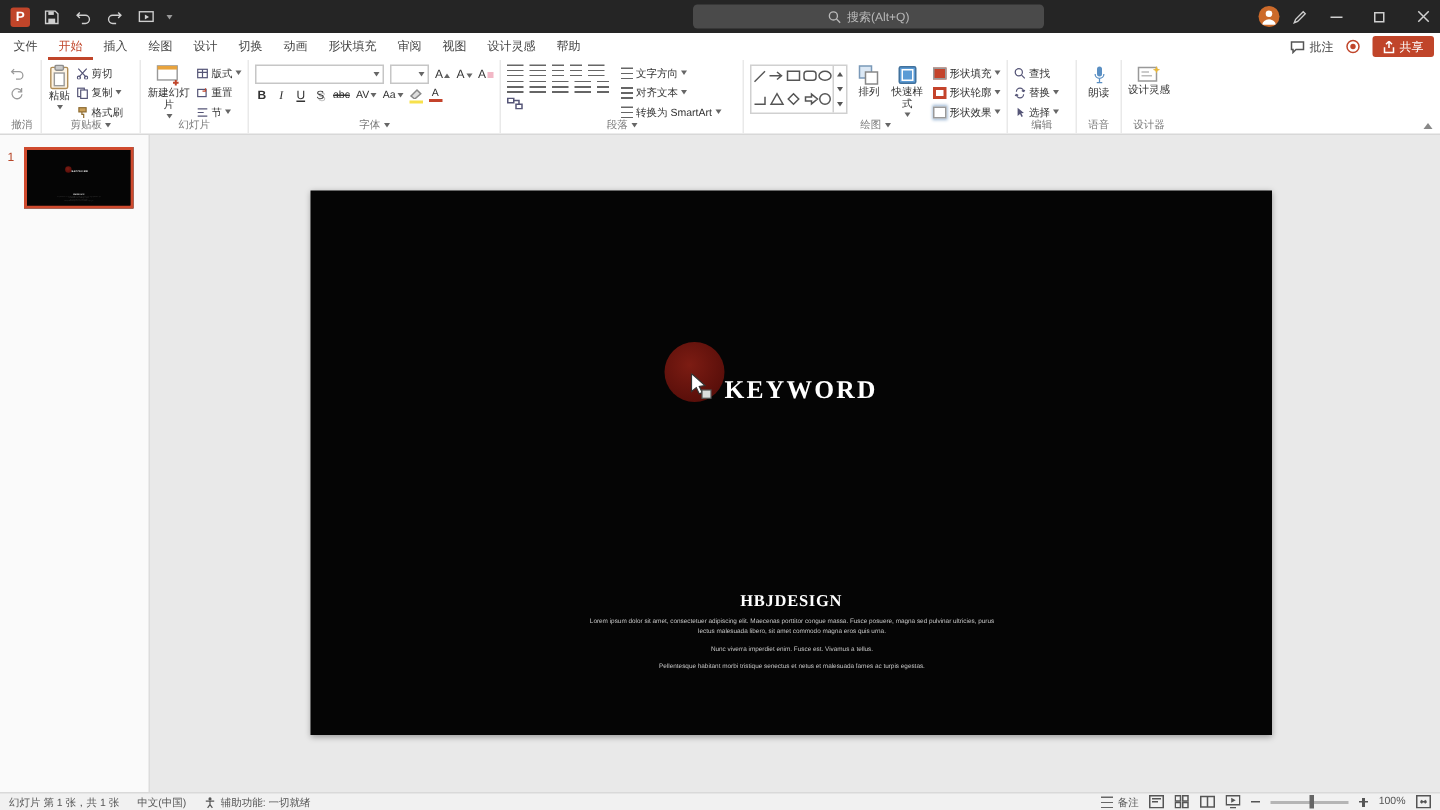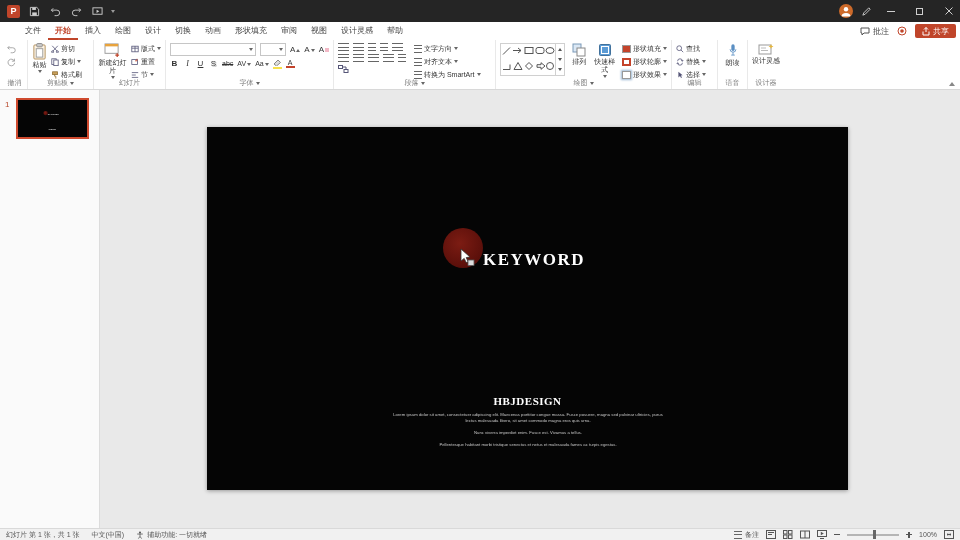--- a/index.html
+++ b/index.html
@@ -14,23 +14,23 @@
   .logo { width:13px; height:13px; background:#c0452a; border-radius:2px; color:#fff; font-size:9px; font-weight:bold; display:flex; align-items:center; justify-content:center; }
   .search-box { position:absolute; left:462px; top:3px; width:234px; height:16px; background:#4a4a4a; border-radius:3px; display:flex; align-items:center; justify-content:center; gap:4px; color:#b9b9b9; font-size:8px; }
   .tb-right { position:absolute; right:0; top:0; height:22px; display:flex; align-items:center; gap:6px; }
   .avatar { width:14px; height:14px; border-radius:50%; background:#cc6a2a; overflow:hidden; display:flex; align-items:center; justify-content:center; }
   .win-btn { width:23px; height:22px; display:flex; align-items:center; justify-content:center; }
   .wmin { width:8px; height:1px; background:#cfcfcf; }
   .wmax { width:7px; height:7px; border:1px solid #cfcfcf; }
 
   
   .tabbar { height:18px; background:#fff; display:flex; align-items:center; position:relative; }
-  .tabs { display:flex; padding-left:18px;justify-content:space-between; }
+  .tabs { display:flex; padding-left:2px;justify-content:space-between; }
   .tab { padding:0 7px; height:18px; line-height:18px; font-size:8px; color:#444; white-space:nowrap; }
-  .tab.selected { color:#c0452a; font-weight:bold; box-shadow: inset 0 -2px 0 #c0452a; }
+  .tab.selected { color:#c0452a; font-weight:normal; box-shadow: inset 0 -2px 0 #c0452a; }
   .tabbar-right { margin-left:auto; display:flex; align-items:center; gap:8px; padding-right:4px; }
   .comments-btn { display:flex; align-items:center; gap:3px; font-size:8px; color:#444; }
   .share-btn { background:#c0452a; color:#fff; height:14px; padding:0 7px; border-radius:2px; display:flex; align-items:center; gap:3px; font-size:8px; }
 
   
   .ribbon { height:50px; background:#fff; border-bottom:1px solid #d8d8d8; display:flex; padding-left:2px; position:relative; }
   .rgroup { position:relative; border-right:1px solid #e9e9e9; padding:3px 4px 11px; display:flex; gap:4px; align-items:flex-start; }
   .glabel { position:absolute; bottom:1px; left:0; right:0; text-align:center; font-size:7px; color:#7a7a7a; display:flex; align-items:center; justify-content:center; gap:2px; }
   .bigbtn { display:flex; flex-direction:column; align-items:center; text-align:center; font-size:7px; line-height:1.15; color:#333; gap:1px; }
   .vstack { display:flex; flex-direction:column; gap:2px; }
@@ -113,20 +113,27 @@
       </span>
       <span class="tb-ico">
         <svg width="11" height="11" viewBox="0 0 12 12">
             <rect x="1" y="2" width="10" height="7" fill="none" stroke="#cfcfcf"></rect>
             <path d="M5 4 l3 1.8 l-3 1.8 z" fill="#cfcfcf"></path>
           </svg>
       </span>
       <span class="cd" style="border-top-color:#9a9a9a"></span>
     </div>
 
+    <div class="search-box">
+      <svg width="9" height="9" viewBox="0 0 10 10">
+          <circle cx="4" cy="4" r="3" fill="none" stroke="#b9b9b9"></circle>
+          <path d="M6.3 6.3 L9 9" stroke="#b9b9b9"></path>
+        </svg>
+      <span>搜索(Alt+Q)</span>
+    </div>
 
     <div class="tb-right">
       <span class="avatar">
         <svg width="12" height="12" viewBox="0 0 12 12">
             <circle cx="6" cy="4.2" r="2.2" fill="#fff"></circle>
             <path d="M1.5 11.5 a4.5 3.6 0 0 1 9 0 z" fill="#fff"></path>
           </svg>
       </span>
       <span class="tb-ico">
         <svg width="11" height="11" viewBox="0 0 12 12">

